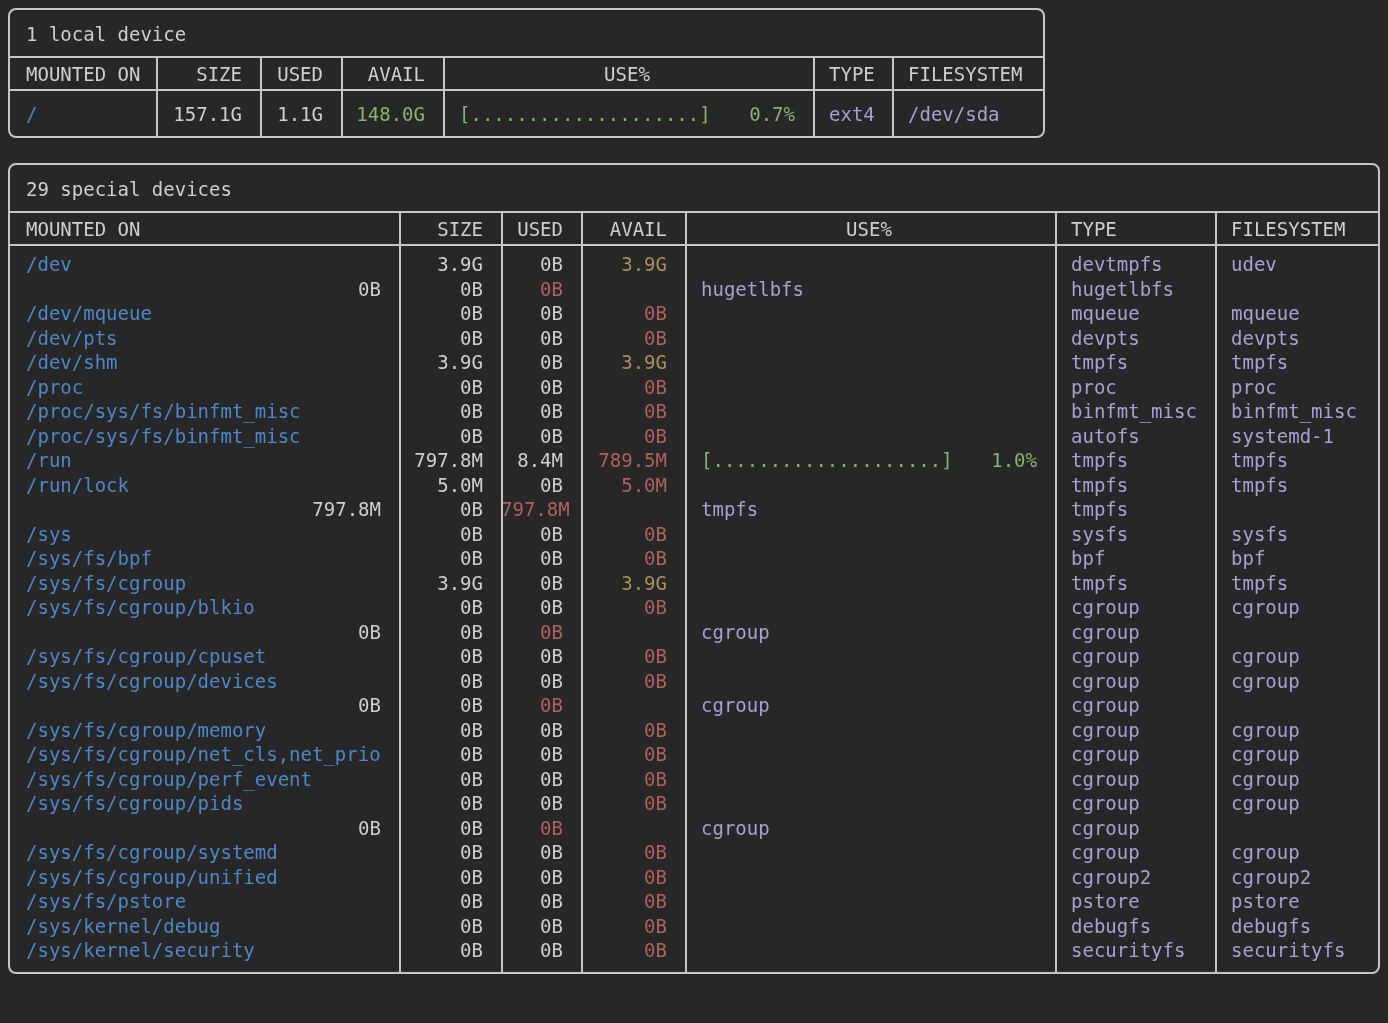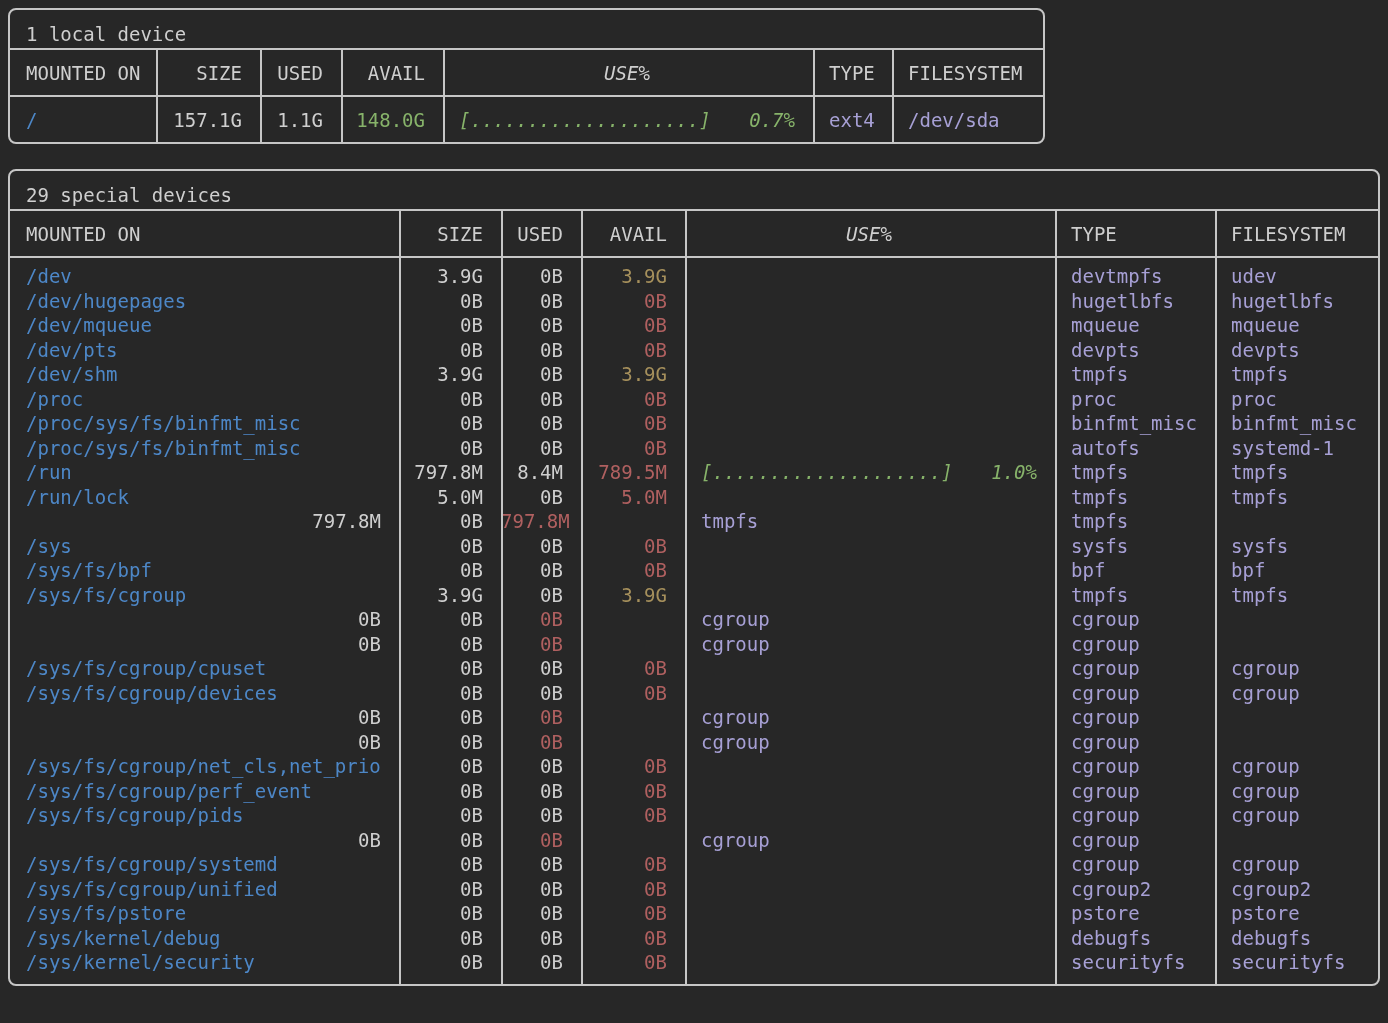--- a/index.html
+++ b/index.html
@@ -14,42 +14,42 @@
     font-family:"DejaVu Sans Mono","Liberation Mono",monospace;
     font-size:19px; color:var(--text); padding:8px;
   }
   .duf{
     border:2px solid var(--border); border-radius:8px;
     background:var(--background);
   }
   .t1{width:1037px; margin-bottom:25px;}
   .t2{width:1372px;}
   .title{
-    height:40px; line-height:48px; padding-left:16px;
+    height:48px; line-height:48px; padding-left:16px;
     border-bottom:2px solid var(--border);
     white-space:pre; color:var(--text);
   }
   .cols-area{position:relative;}
   .vline{position:absolute; top:0; bottom:0; width:2px; background:var(--border);}
   .t1 .v1{left:146px}.t1 .v2{left:250px}.t1 .v3{left:331px}
   .t1 .v4{left:433px}.t1 .v5{left:803px}.t1 .v6{left:882px}
   .t2 .v1{left:389px}.t2 .v2{left:491px}.t2 .v3{left:571px}
   .t2 .v4{left:675px}.t2 .v5{left:1045px}.t2 .v6{left:1205px}
   .row{display:grid; white-space:pre;}
   .t1 .row{grid-template-columns:146px 104px 81px 102px 370px 79px 1fr;}
   .t2 .row{grid-template-columns:389px 102px 80px 104px 370px 160px 1fr;}
-  .row.head{height:47px; align-items:center; border-bottom:2px solid var(--border);}
+  .row.head{height:33px; align-items:center; border-bottom:2px solid var(--border);}
   .t1 .row.data{height:45px; align-items:center;}
   .t2 .body{padding:6px 0 9px;}
   .t2 .row.data{line-height:24.5px;}
   .cell{overflow:hidden;}
   .cell.mount{padding-left:16px; color:var(--mount-blue); text-align:left;}
   .cell.num{padding-right:18px; text-align:right; color:var(--text);}
   .cell.type{padding-left:16px; text-align:left; color:var(--purple);}
-  .cell.usebar{display:flex; justify-content:space-between; padding:0 18px 0 16px; color:var(--green);font-style:italic;}
+  .cell.usebar{display:flex; justify-content:space-between; padding:0 18px 0 16px; color:var(--green);}
   .cell.av-green{color:var(--green);}
   .cell.av-yellow{color:var(--yellow);}
   .cell.av-red{color:var(--red);}
   .head .cell{color:var(--text);}
   .head .cell.mount,.head .cell.type{color:var(--text);}
   .head .cell.usebar{display:block; text-align:center; color:var(--text);}
 </style>
 </head>
 <body>
 
@@ -92,39 +92,39 @@
         <div class="cell mount">MOUNTED ON</div>
         <div class="cell num">SIZE</div>
         <div class="cell num">USED</div>
         <div class="cell num">AVAIL</div>
         <div class="cell usebar">USE%</div>
         <div class="cell type">TYPE</div>
         <div class="cell type">FILESYSTEM</div>
       </div>
       <div class="body" id="special-body">
           <div class="row data"><div class="cell mount">/dev</div><div class="cell num">3.9G</div><div class="cell num">0B</div><div class="cell num av-yellow">3.9G</div><div class="cell usebar"></div><div class="cell type">devtmpfs</div><div class="cell type">udev</div></div>
-          <div class="row data"><div class="cell mount">/dev/hugepages</div><div class="cell num">0B</div><div class="cell num">0B</div><div class="cell num av-red">0B</div><div class="cell usebar"></div><div class="cell type">hugetlbfs</div><div class="cell type">hugetlbfs</div></div>
+          <div class="row data"><div class="cell num">0B</div><div class="cell num">0B</div><div class="cell num av-red">0B</div><div class="cell usebar"></div><div class="cell type">hugetlbfs</div><div class="cell type">hugetlbfs</div></div>
           <div class="row data"><div class="cell mount">/dev/mqueue</div><div class="cell num">0B</div><div class="cell num">0B</div><div class="cell num av-red">0B</div><div class="cell usebar"></div><div class="cell type">mqueue</div><div class="cell type">mqueue</div></div>
           <div class="row data"><div class="cell mount">/dev/pts</div><div class="cell num">0B</div><div class="cell num">0B</div><div class="cell num av-red">0B</div><div class="cell usebar"></div><div class="cell type">devpts</div><div class="cell type">devpts</div></div>
           <div class="row data"><div class="cell mount">/dev/shm</div><div class="cell num">3.9G</div><div class="cell num">0B</div><div class="cell num av-yellow">3.9G</div><div class="cell usebar"></div><div class="cell type">tmpfs</div><div class="cell type">tmpfs</div></div>
           <div class="row data"><div class="cell mount">/proc</div><div class="cell num">0B</div><div class="cell num">0B</div><div class="cell num av-red">0B</div><div class="cell usebar"></div><div class="cell type">proc</div><div class="cell type">proc</div></div>
           <div class="row data"><div class="cell mount">/proc/sys/fs/binfmt_misc</div><div class="cell num">0B</div><div class="cell num">0B</div><div class="cell num av-red">0B</div><div class="cell usebar"></div><div class="cell type">binfmt_misc</div><div class="cell type">binfmt_misc</div></div>
           <div class="row data"><div class="cell mount">/proc/sys/fs/binfmt_misc</div><div class="cell num">0B</div><div class="cell num">0B</div><div class="cell num av-red">0B</div><div class="cell usebar"></div><div class="cell type">autofs</div><div class="cell type">systemd-1</div></div>
           <div class="row data"><div class="cell mount">/run</div><div class="cell num">797.8M</div><div class="cell num">8.4M</div><div class="cell num av-red">789.5M</div><div class="cell usebar"><span class="bartxt">[....................]</span><span class="pct">1.0%</span></div><div class="cell type">tmpfs</div><div class="cell type">tmpfs</div></div>
           <div class="row data"><div class="cell mount">/run/lock</div><div class="cell num">5.0M</div><div class="cell num">0B</div><div class="cell num av-red">5.0M</div><div class="cell usebar"></div><div class="cell type">tmpfs</div><div class="cell type">tmpfs</div></div>
           <div class="row data"><div class="cell num">797.8M</div><div class="cell num">0B</div><div class="cell num av-red">797.8M</div><div class="cell usebar"></div><div class="cell type">tmpfs</div><div class="cell type">tmpfs</div></div>
           <div class="row data"><div class="cell mount">/sys</div><div class="cell num">0B</div><div class="cell num">0B</div><div class="cell num av-red">0B</div><div class="cell usebar"></div><div class="cell type">sysfs</div><div class="cell type">sysfs</div></div>
           <div class="row data"><div class="cell mount">/sys/fs/bpf</div><div class="cell num">0B</div><div class="cell num">0B</div><div class="cell num av-red">0B</div><div class="cell usebar"></div><div class="cell type">bpf</div><div class="cell type">bpf</div></div>
           <div class="row data"><div class="cell mount">/sys/fs/cgroup</div><div class="cell num">3.9G</div><div class="cell num">0B</div><div class="cell num av-yellow">3.9G</div><div class="cell usebar"></div><div class="cell type">tmpfs</div><div class="cell type">tmpfs</div></div>
-          <div class="row data"><div class="cell num">0B</div><div class="cell num">0B</div><div class="cell num av-red">0B</div><div class="cell usebar"></div><div class="cell type">cgroup</div><div class="cell type">cgroup</div></div>
+          <div class="row data"><div class="cell mount">/sys/fs/cgroup/blkio</div><div class="cell num">0B</div><div class="cell num">0B</div><div class="cell num av-red">0B</div><div class="cell usebar"></div><div class="cell type">cgroup</div><div class="cell type">cgroup</div></div>
           <div class="row data"><div class="cell num">0B</div><div class="cell num">0B</div><div class="cell num av-red">0B</div><div class="cell usebar"></div><div class="cell type">cgroup</div><div class="cell type">cgroup</div></div>
           <div class="row data"><div class="cell mount">/sys/fs/cgroup/cpuset</div><div class="cell num">0B</div><div class="cell num">0B</div><div class="cell num av-red">0B</div><div class="cell usebar"></div><div class="cell type">cgroup</div><div class="cell type">cgroup</div></div>
           <div class="row data"><div class="cell mount">/sys/fs/cgroup/devices</div><div class="cell num">0B</div><div class="cell num">0B</div><div class="cell num av-red">0B</div><div class="cell usebar"></div><div class="cell type">cgroup</div><div class="cell type">cgroup</div></div>
           <div class="row data"><div class="cell num">0B</div><div class="cell num">0B</div><div class="cell num av-red">0B</div><div class="cell usebar"></div><div class="cell type">cgroup</div><div class="cell type">cgroup</div></div>
-          <div class="row data"><div class="cell num">0B</div><div class="cell num">0B</div><div class="cell num av-red">0B</div><div class="cell usebar"></div><div class="cell type">cgroup</div><div class="cell type">cgroup</div></div>
+          <div class="row data"><div class="cell mount">/sys/fs/cgroup/memory</div><div class="cell num">0B</div><div class="cell num">0B</div><div class="cell num av-red">0B</div><div class="cell usebar"></div><div class="cell type">cgroup</div><div class="cell type">cgroup</div></div>
           <div class="row data"><div class="cell mount">/sys/fs/cgroup/net_cls,net_prio</div><div class="cell num">0B</div><div class="cell num">0B</div><div class="cell num av-red">0B</div><div class="cell usebar"></div><div class="cell type">cgroup</div><div class="cell type">cgroup</div></div>
           <div class="row data"><div class="cell mount">/sys/fs/cgroup/perf_event</div><div class="cell num">0B</div><div class="cell num">0B</div><div class="cell num av-red">0B</div><div class="cell usebar"></div><div class="cell type">cgroup</div><div class="cell type">cgroup</div></div>
           <div class="row data"><div class="cell mount">/sys/fs/cgroup/pids</div><div class="cell num">0B</div><div class="cell num">0B</div><div class="cell num av-red">0B</div><div class="cell usebar"></div><div class="cell type">cgroup</div><div class="cell type">cgroup</div></div>
           <div class="row data"><div class="cell num">0B</div><div class="cell num">0B</div><div class="cell num av-red">0B</div><div class="cell usebar"></div><div class="cell type">cgroup</div><div class="cell type">cgroup</div></div>
           <div class="row data"><div class="cell mount">/sys/fs/cgroup/systemd</div><div class="cell num">0B</div><div class="cell num">0B</div><div class="cell num av-red">0B</div><div class="cell usebar"></div><div class="cell type">cgroup</div><div class="cell type">cgroup</div></div>
           <div class="row data"><div class="cell mount">/sys/fs/cgroup/unified</div><div class="cell num">0B</div><div class="cell num">0B</div><div class="cell num av-red">0B</div><div class="cell usebar"></div><div class="cell type">cgroup2</div><div class="cell type">cgroup2</div></div>
           <div class="row data"><div class="cell mount">/sys/fs/pstore</div><div class="cell num">0B</div><div class="cell num">0B</div><div class="cell num av-red">0B</div><div class="cell usebar"></div><div class="cell type">pstore</div><div class="cell type">pstore</div></div>
           <div class="row data"><div class="cell mount">/sys/kernel/debug</div><div class="cell num">0B</div><div class="cell num">0B</div><div class="cell num av-red">0B</div><div class="cell usebar"></div><div class="cell type">debugfs</div><div class="cell type">debugfs</div></div>
           <div class="row data"><div class="cell mount">/sys/kernel/security</div><div class="cell num">0B</div><div class="cell num">0B</div><div class="cell num av-red">0B</div><div class="cell usebar"></div><div class="cell type">securityfs</div><div class="cell type">securityfs</div></div>
         </div>

